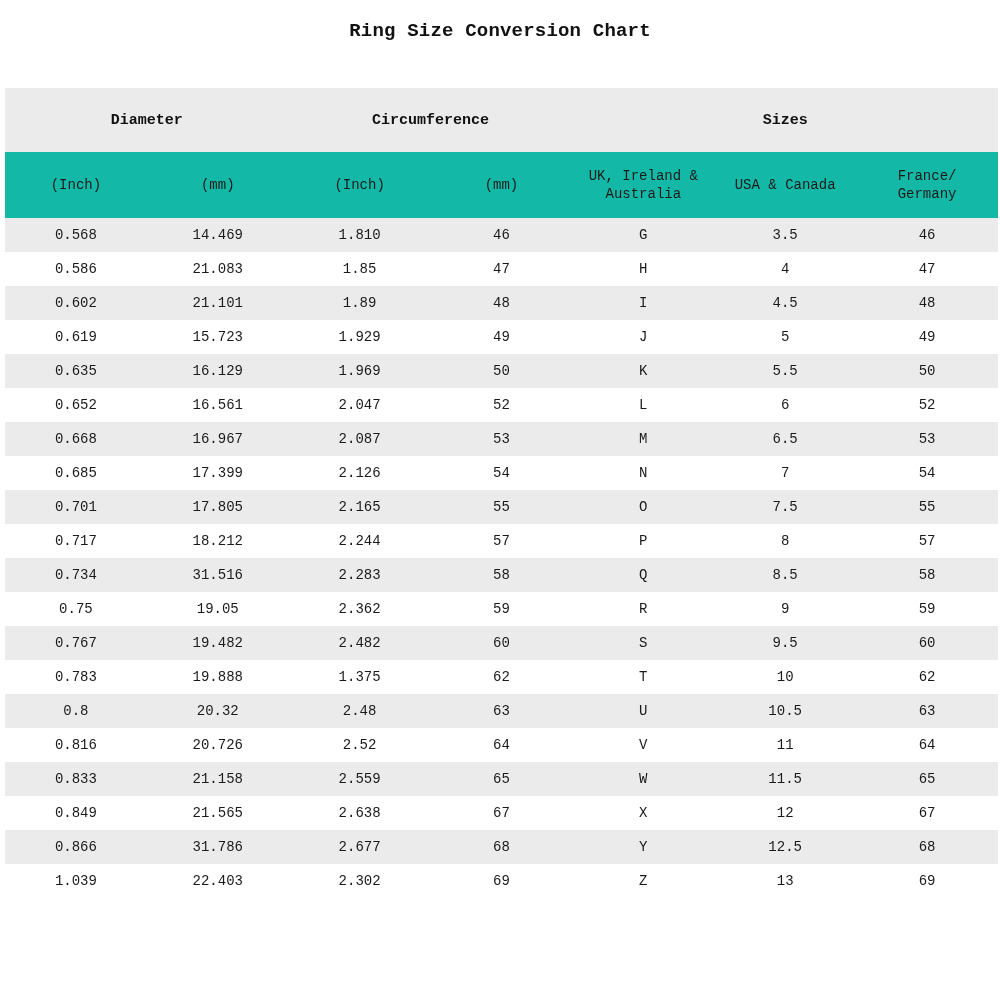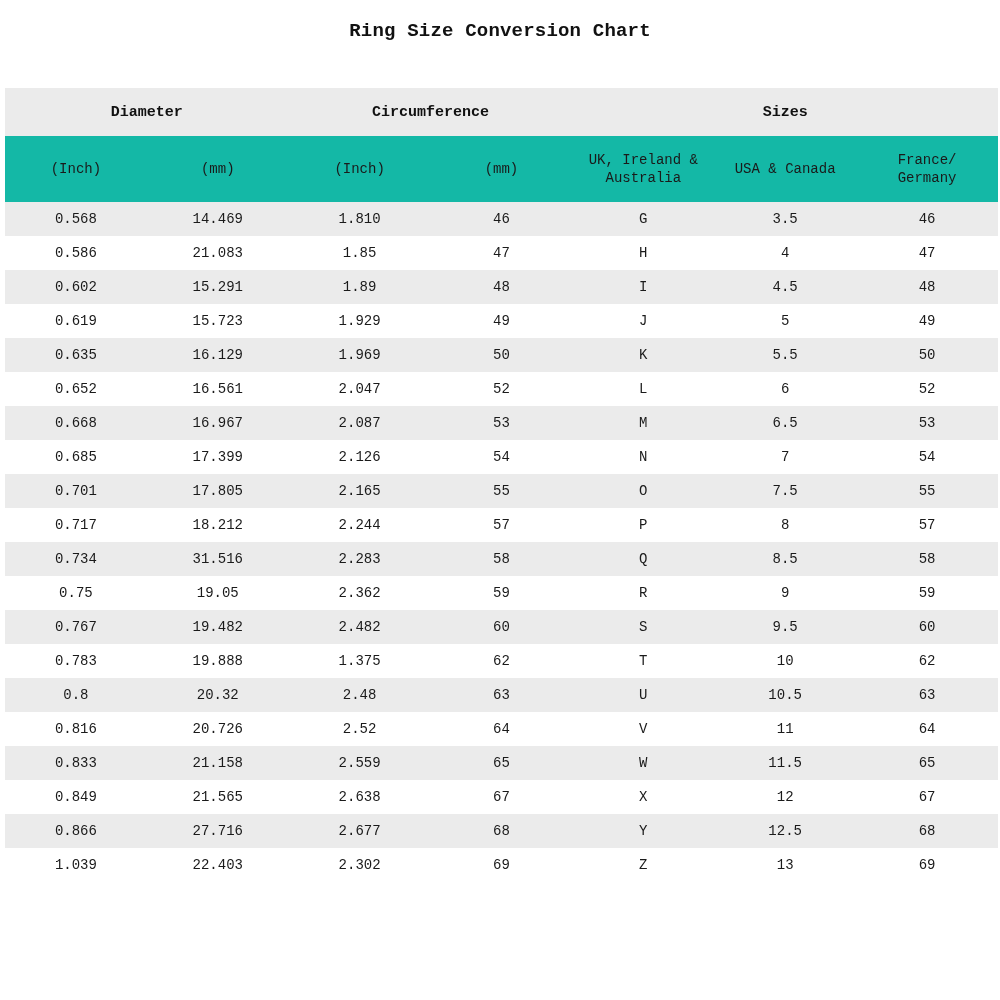--- a/index.html
+++ b/index.html
@@ -33,21 +33,21 @@
     margin: 46px 2px 0 5px;
   }
   th, td {
     text-align: center;
     vertical-align: middle;
     padding: 0 8px;
     overflow: hidden;
   }
   tr.group-row {
     background: #ebebeb;
-    height: 48px;
+    height: 64px;
   }
   tr.group-row th {
     font-size: 15px;
     font-weight: bold;
     color: #111111;
   }
   tr.col-row {
     background: #14b8a6;
     height: 66px;
   }
@@ -105,21 +105,21 @@
           <td>0.586</td>
           <td>21.083</td>
           <td>1.85</td>
           <td>47</td>
           <td>H</td>
           <td>4</td>
           <td>47</td>
         </tr>
         <tr>
           <td>0.602</td>
-          <td>15.291</td>
+          <td>21.101</td>
           <td>1.89</td>
           <td>48</td>
           <td>I</td>
           <td>4.5</td>
           <td>48</td>
         </tr>
         <tr>
           <td>0.619</td>
           <td>15.723</td>
           <td>1.929</td>
@@ -249,21 +249,21 @@
           <td>0.849</td>
           <td>21.565</td>
           <td>2.638</td>
           <td>67</td>
           <td>X</td>
           <td>12</td>
           <td>67</td>
         </tr>
         <tr>
           <td>0.866</td>
-          <td>27.716</td>
+          <td>31.786</td>
           <td>2.677</td>
           <td>68</td>
           <td>Y</td>
           <td>12.5</td>
           <td>68</td>
         </tr>
         <tr>
           <td>1.039</td>
           <td>22.403</td>
           <td>2.302</td>

